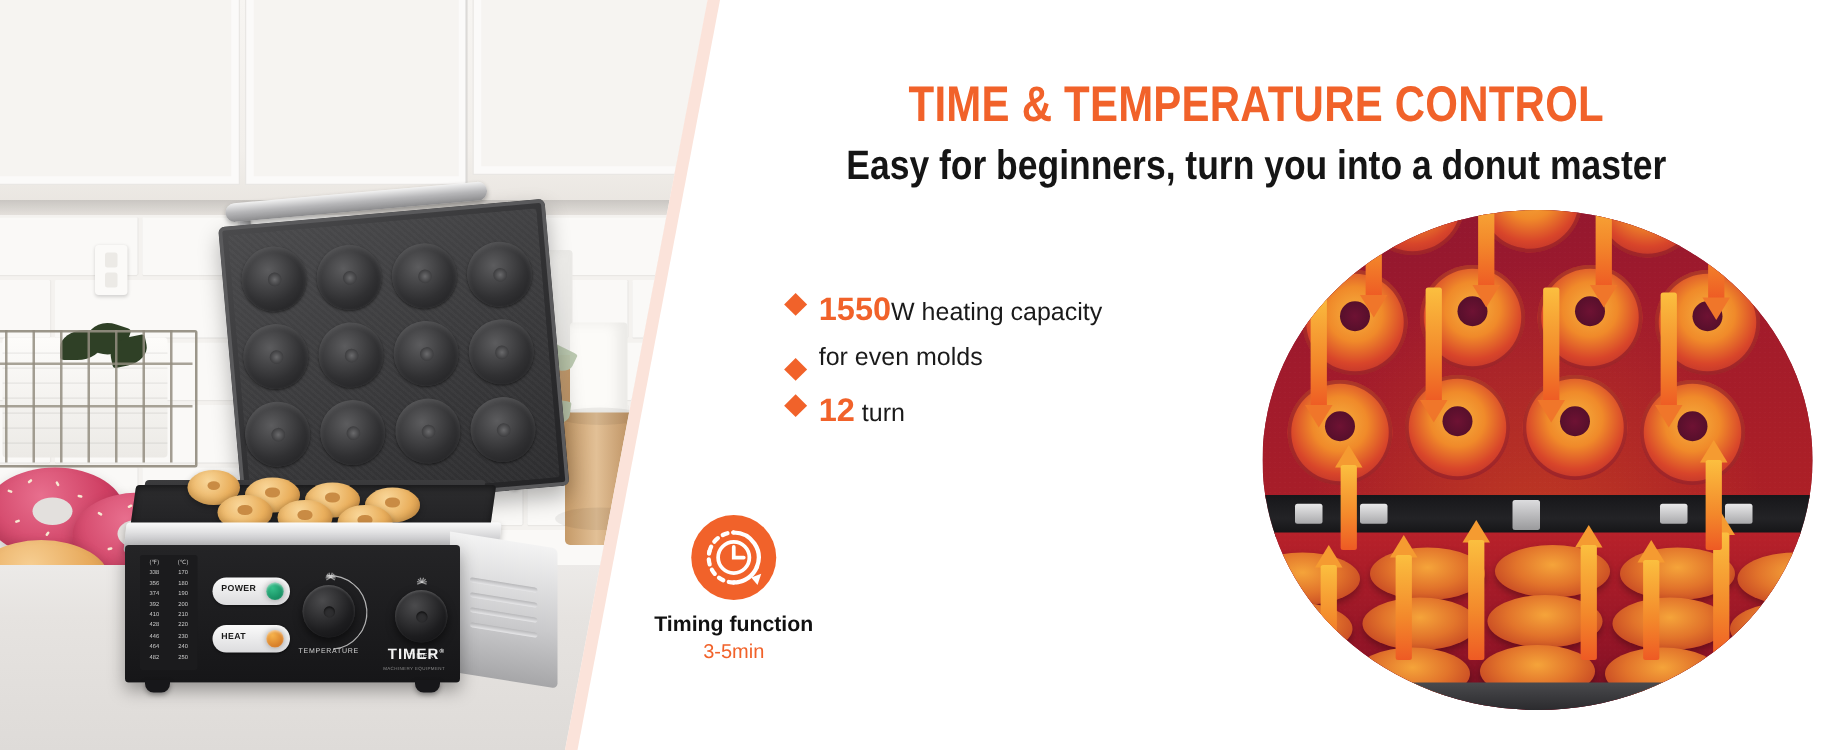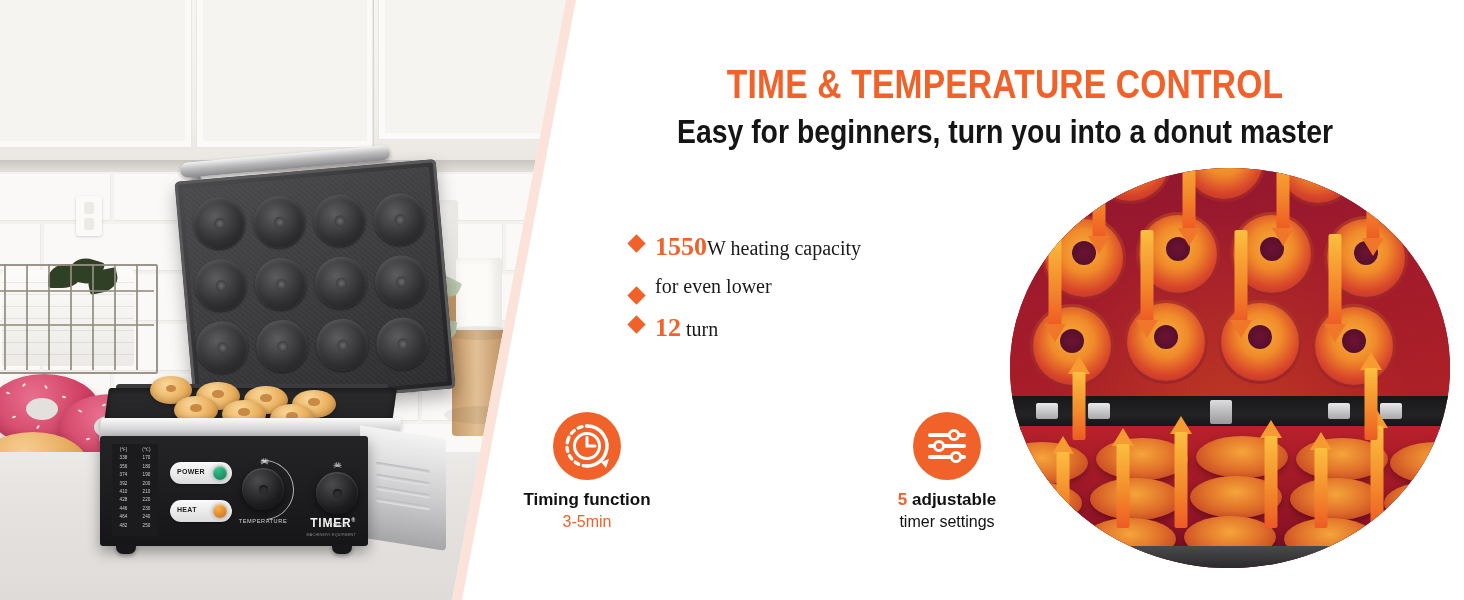--- a/index.html
+++ b/index.html
@@ -167,21 +167,21 @@
     transform:scaleX(.84);transform-origin:50% 50%;white-space:nowrap;}
   .subhead{position:absolute;left:600px;top:113px;width:810px;text-align:center;
     color:#151515;font-size:33px;font-weight:bold;
     transform:scaleX(.86);transform-origin:50% 50%;white-space:nowrap;}
 
   .bullets{position:absolute;left:630px;top:230px;width:380px;}
   .blt{position:relative;display:flex;align-items:flex-start;margin-bottom:9px;}
   .dia{flex:0 0 auto;width:13px;height:13px;background:#F1622A;
     transform:rotate(45deg);margin:7px 12px 0 0;}
   .blt.two .dia{margin-top:16px;}
-  .btxt{font-size:20px;color:#1a1a1a;line-height:1.32;font-family:Liberation Serif, serif;}
+  .btxt{font-size:20px;color:#1a1a1a;line-height:1.32;}
   .btxt .num{color:#F1622A;font-weight:bold;font-size:26px;}
   .btxt .unit{font-size:20px;color:#1a1a1a;}
 
   .features{position:absolute;left:502px;top:412px;width:530px;
     display:flex;justify-content:space-between;}
   .feat{width:170px;text-align:center;}
   .fcircle{width:68px;height:68px;border-radius:50%;background:#F1622A;
     margin:0 auto 10px;position:relative;}
   .f-l1{font-size:17px;font-weight:bold;color:#111;line-height:1.18;white-space:nowrap;}
   .f-l1 .o{color:#F1622A;}
@@ -479,21 +479,21 @@
       <div class="blt">
         <div class="dia"></div>
         <div class="btxt">
           <span class="num">1550</span><span class="unit">W heating capacity</span>
         </div>
       </div>
 
       <div class="blt two">
         <div class="dia"></div>
         <div class="btxt">
-          <div>for even lower</div>
+          <div>for even molds</div>
         </div>
       </div>
 
       <div class="blt">
         <div class="dia"></div>
         <div class="btxt">
           <span class="num">12</span><span class="unit"> turn</span>
         </div>
       </div>
     </div>
@@ -514,38 +514,20 @@
               <path d="M34 25.5 L34 34 L42 34"></path>
             </g>
             <path d="M48 50 L56 47 L53 56 Z" fill="#ffffff"></path>
           </svg>
         </div>
         <div class="f-l1">Timing function</div>
         <div class="f-l2">3-5min</div>
       </div>
 
 
-      <div class="feat">
-        <div class="fcircle">
-          <svg viewBox="0 0 68 68" width="68" height="68">
-            <g stroke="#ffffff" stroke-width="4" stroke-linecap="round">
-              <line x1="17" y1="23" x2="51" y2="23"></line>
-              <line x1="17" y1="34" x2="51" y2="34"></line>
-              <line x1="17" y1="45" x2="51" y2="45"></line>
-            </g>
-            <g fill="#F1622A" stroke="#ffffff" stroke-width="3">
-              <circle cx="41" cy="23" r="4.6"></circle>
-              <circle cx="26" cy="34" r="4.6"></circle>
-              <circle cx="43" cy="45" r="4.6"></circle>
-            </g>
-          </svg>
-        </div>
-        <div class="f-l1"><span class="o">5</span><span> adjustable</span></div>
-        <div class="f-l2 dark">timer settings</div>
-      </div>
     </div>
 
     <div class="thermal-wrap">
       <div class="thermal">
         <div class="th-upper">
           <div class="th-mold" style="left:-16px;top:-42px;"></div>
           <div class="th-mold" style="left:78px;top:-48px;"></div>
           <div class="th-mold" style="left:172px;top:-50px;"></div>
           <div class="th-mold" style="left:266px;top:-46px;"></div>
           <div class="th-mold" style="left:356px;top:-38px;"></div>

